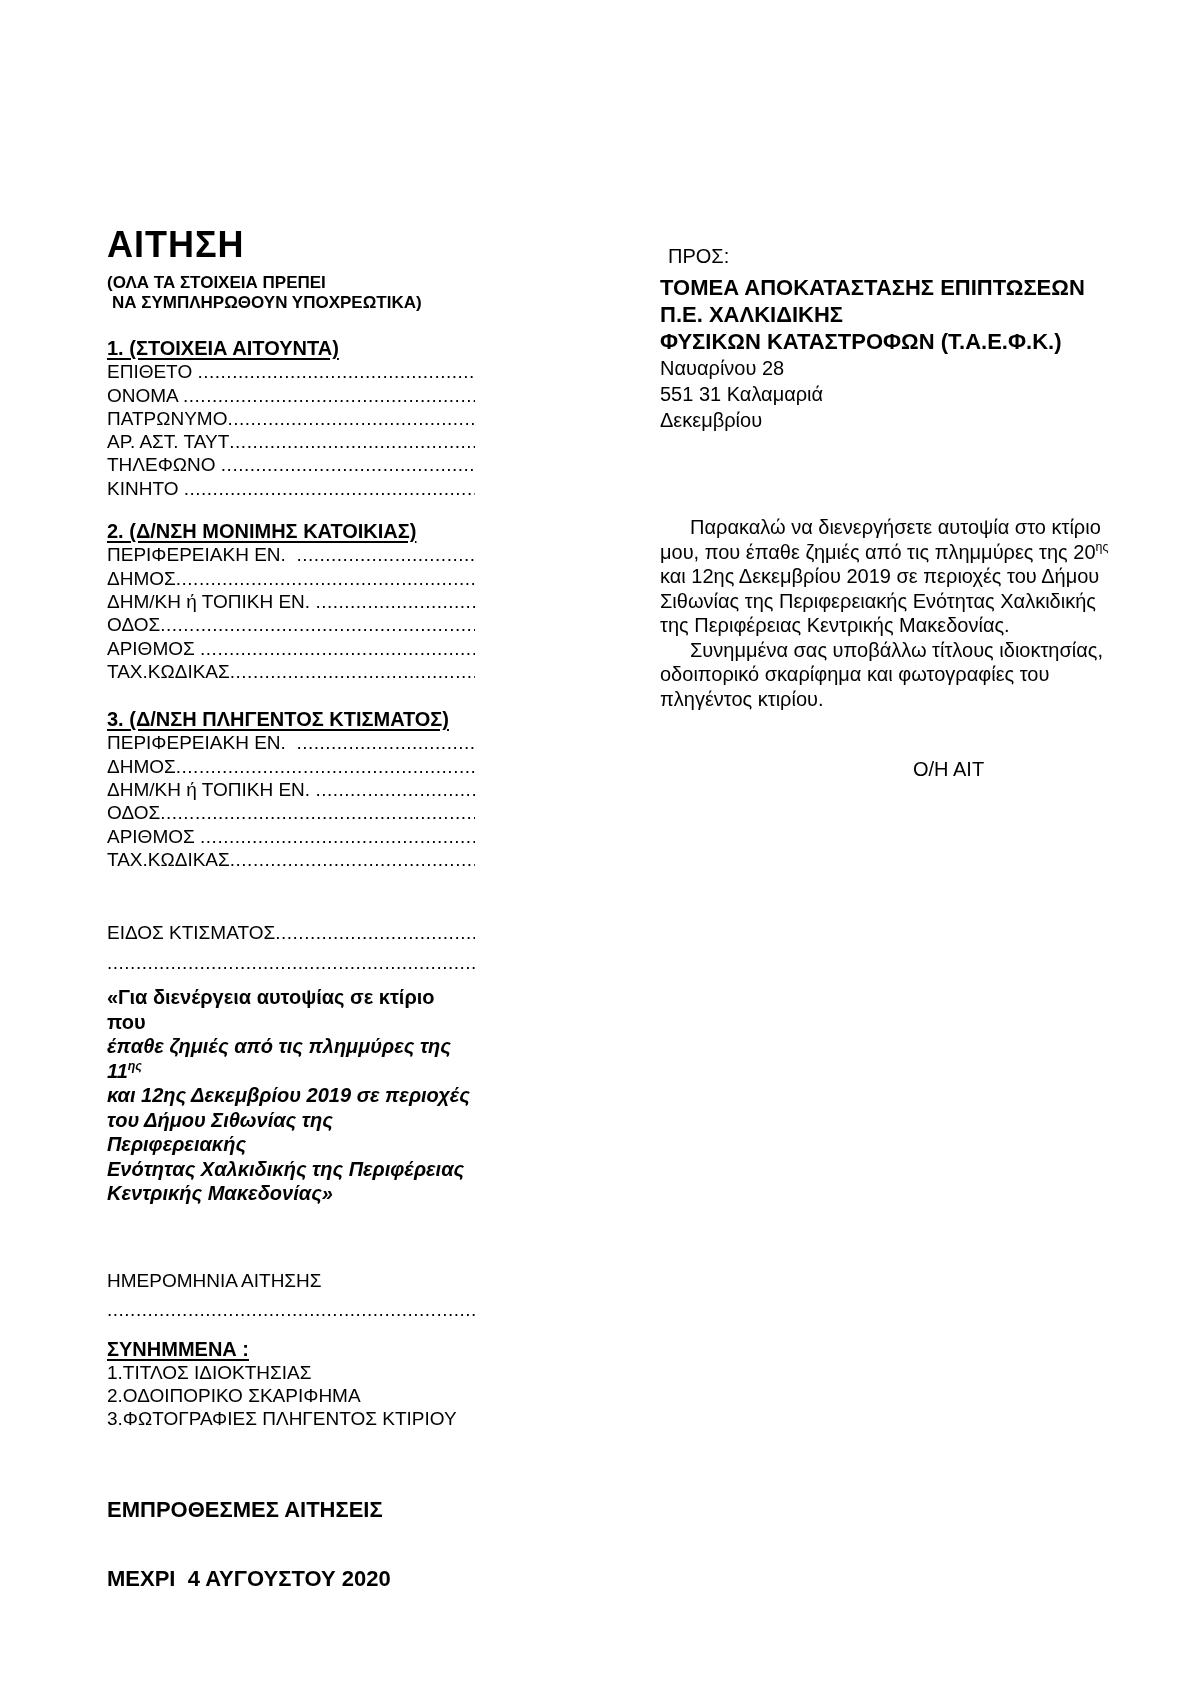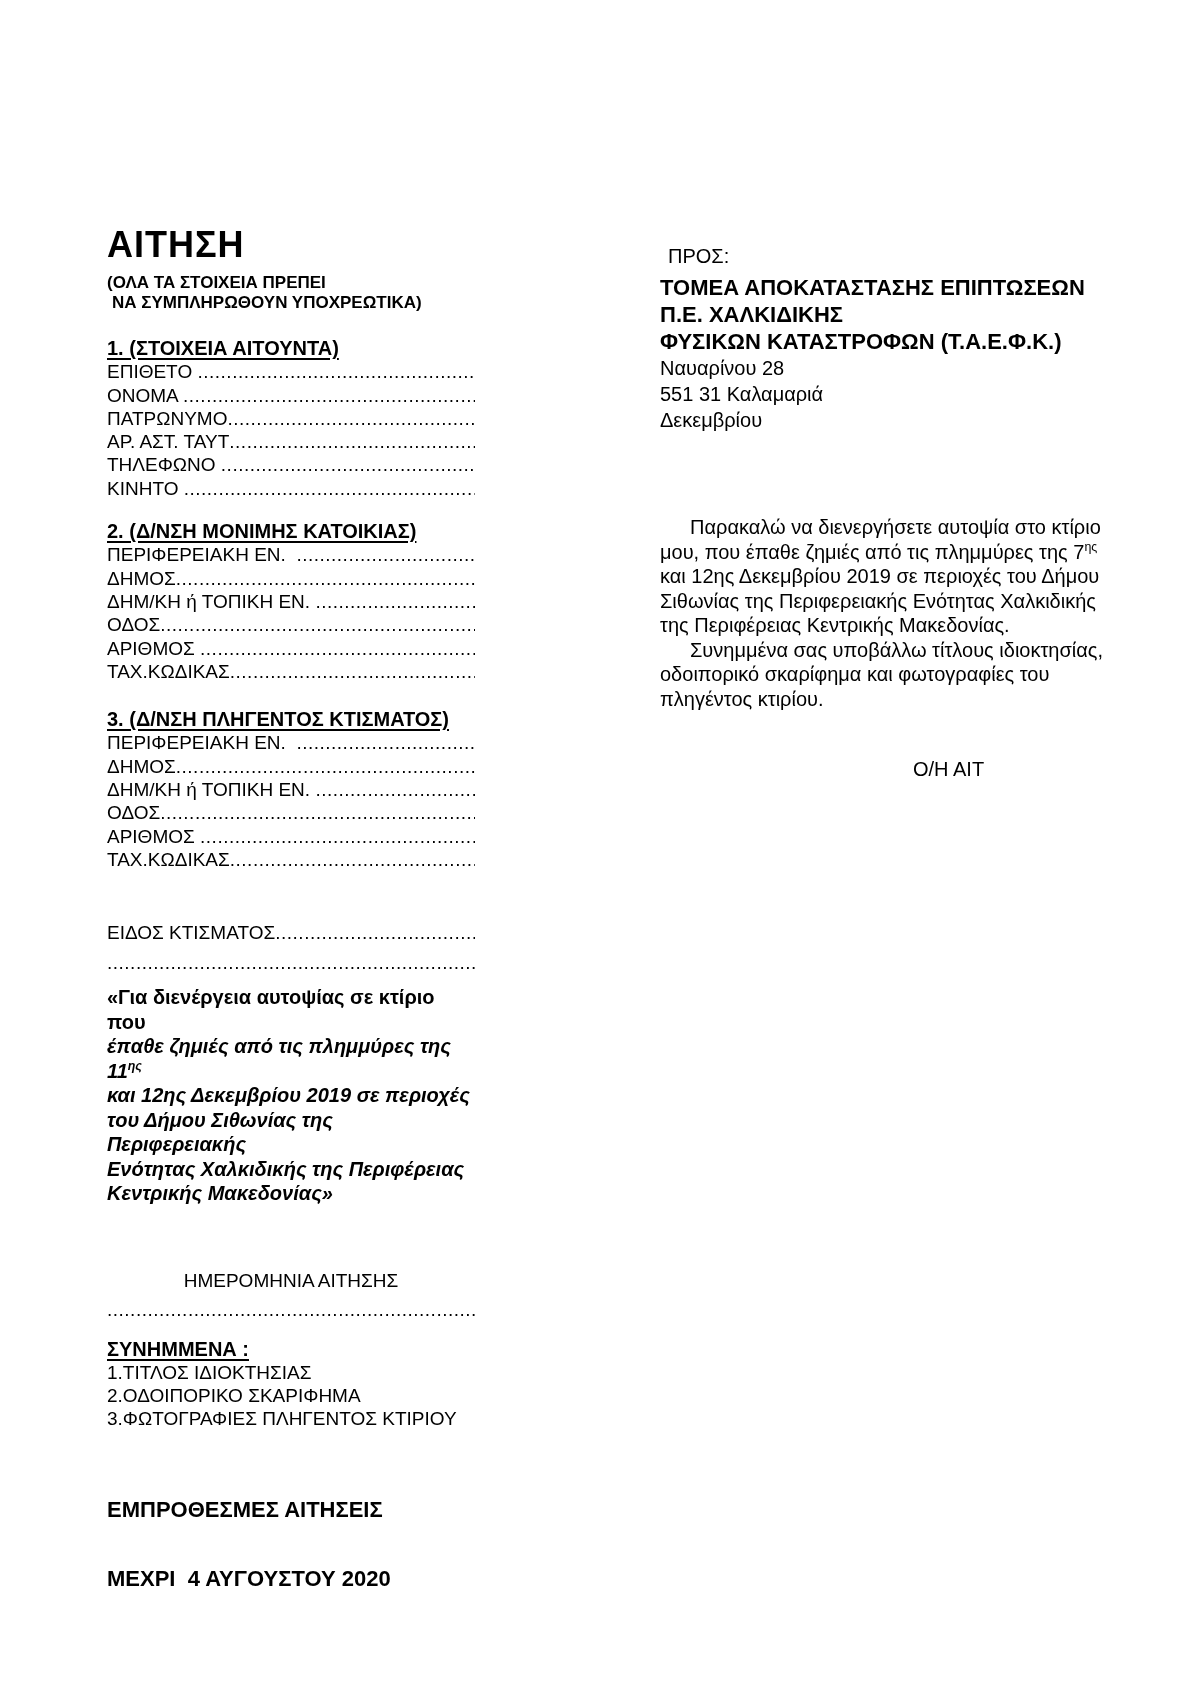--- a/index.html
+++ b/index.html
@@ -37,21 +37,21 @@
   .leader{
     flex:1 1 auto;overflow:hidden;white-space:nowrap;
     letter-spacing:0.5px;
   }
   .building-type{margin-top:47px;}
   .building-type .frow{line-height:30px;}
   .quote{margin-top:7px;font-size:20px;font-weight:bold;font-style:italic;line-height:24.5px;}
   .quote .q-upright{font-style:normal;}
   .sup{font-size:0.62em;vertical-align:super;line-height:0;}
   .date-block{margin-top:63px;}
-  .date-label{font-size:19px;line-height:23px;text-align:center;}
+  .date-label{font-size:19px;line-height:23px;}
   .date-dots{margin-top:10px;font-size:19px;line-height:16px;overflow:hidden;white-space:nowrap;letter-spacing:0.5px;}
   .attachments{margin-top:20px;}
   .attachment-item{font-size:19px;line-height:23px;white-space:pre;}
   .deadline{margin-top:22px;font-size:22px;font-weight:bold;line-height:23px;white-space:pre;}
   
   .right-col{position:absolute;left:660px;top:244px;width:462px;}
   .pros{font-size:20px;line-height:24px;padding-left:8px;}
   .org{margin-top:6px;font-size:22px;font-weight:bold;line-height:27px;}
   .address{font-size:20px;line-height:26px;}
   .request{margin-top:82px;font-size:20px;line-height:24.5px;}
@@ -185,21 +185,21 @@
       <div>ΦΥΣΙΚΩΝ ΚΑΤΑΣΤΡΟΦΩΝ (Τ.Α.Ε.Φ.Κ.)</div>
     </div>
 
     <div class="address">
       <div>Ναυαρίνου 28</div>
       <div>551 31 Καλαμαριά</div>
       <div>Δεκεμβρίου</div>
     </div>
 
     <div class="request">
-      <p><span>Παρακαλώ να διενεργήσετε αυτοψία στο κτίριο μου, που έπαθε ζημιές από τις πλημμύρες της 7</span><span class="sup">ης</span><span> και 12ης Δεκεμβρίου 2019 σε περιοχές του Δήμου Σιθωνίας της Περιφερειακής Ενότητας Χαλκιδικής της Περιφέρειας Κεντρικής Μακεδονίας.</span></p>
+      <p><span>Παρακαλώ να διενεργήσετε αυτοψία στο κτίριο μου, που έπαθε ζημιές από τις πλημμύρες της 20</span><span class="sup">ης</span><span> και 12ης Δεκεμβρίου 2019 σε περιοχές του Δήμου Σιθωνίας της Περιφερειακής Ενότητας Χαλκιδικής της Περιφέρειας Κεντρικής Μακεδονίας.</span></p>
       <p>Συνημμένα σας υποβάλλω τίτλους ιδιοκτησίας, οδοιπορικό σκαρίφημα και φωτογραφίες του πληγέντος κτιρίου.</p>
     </div>
 
     <div class="signature">Ο/Η ΑΙΤ</div>
 
   </div>
 
 </div>
 
 </body></html>

